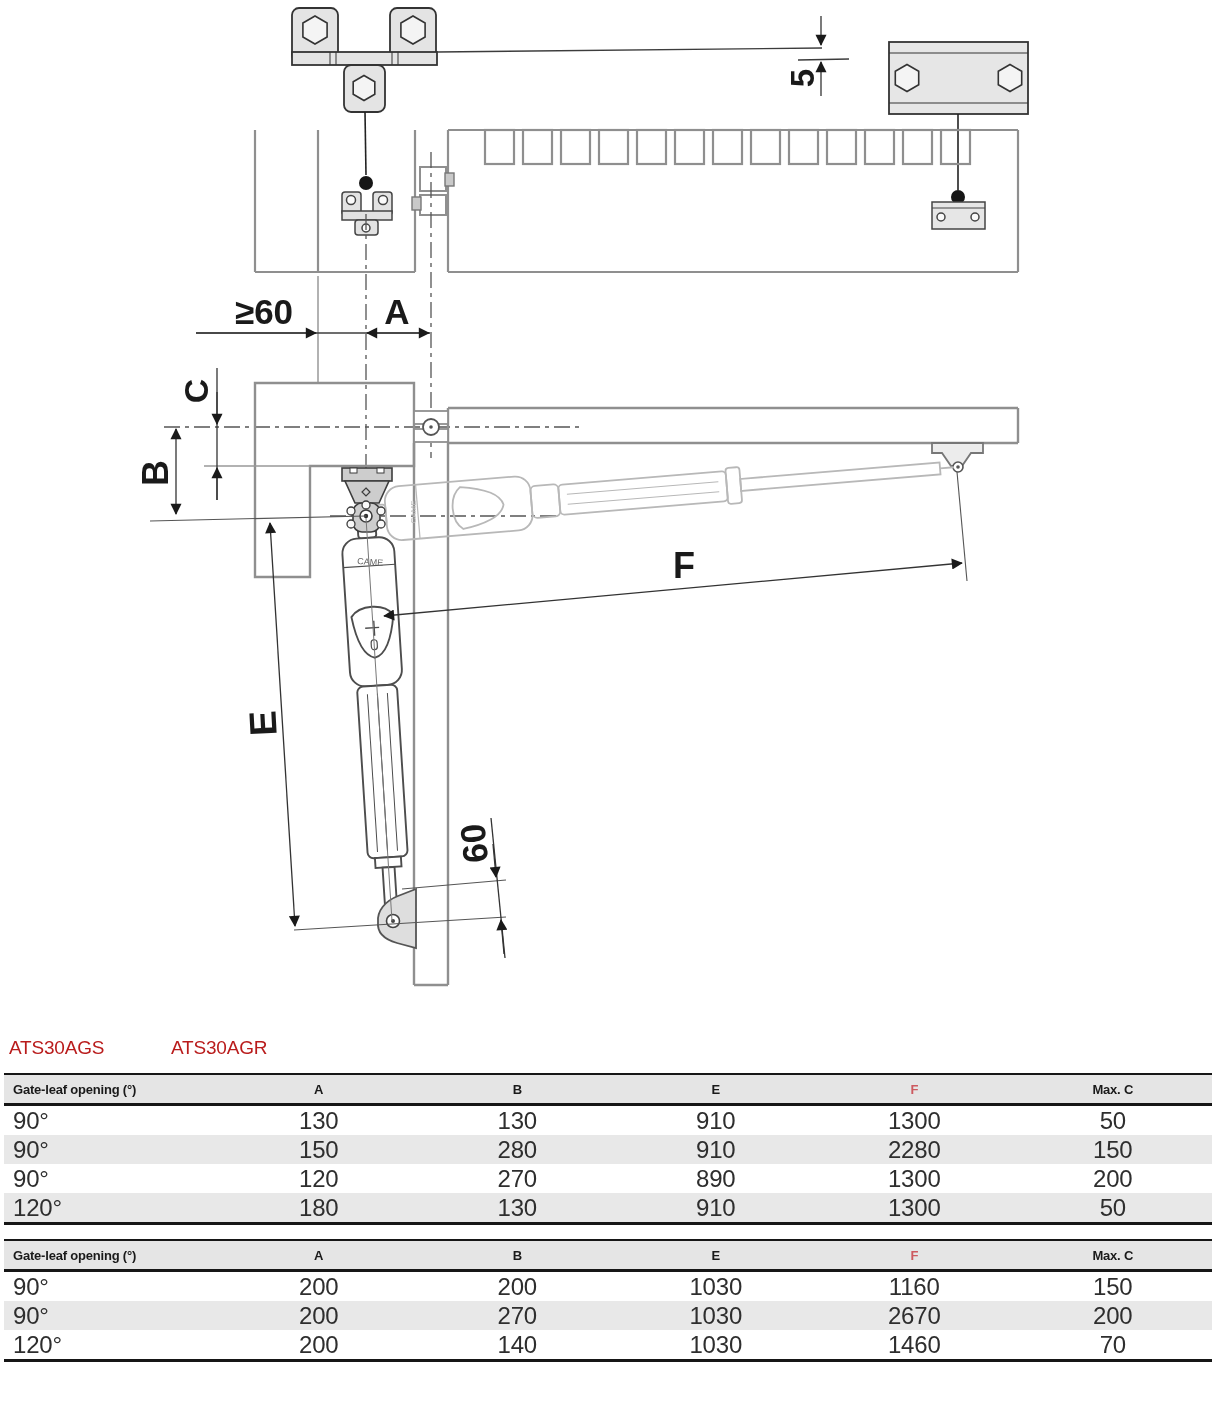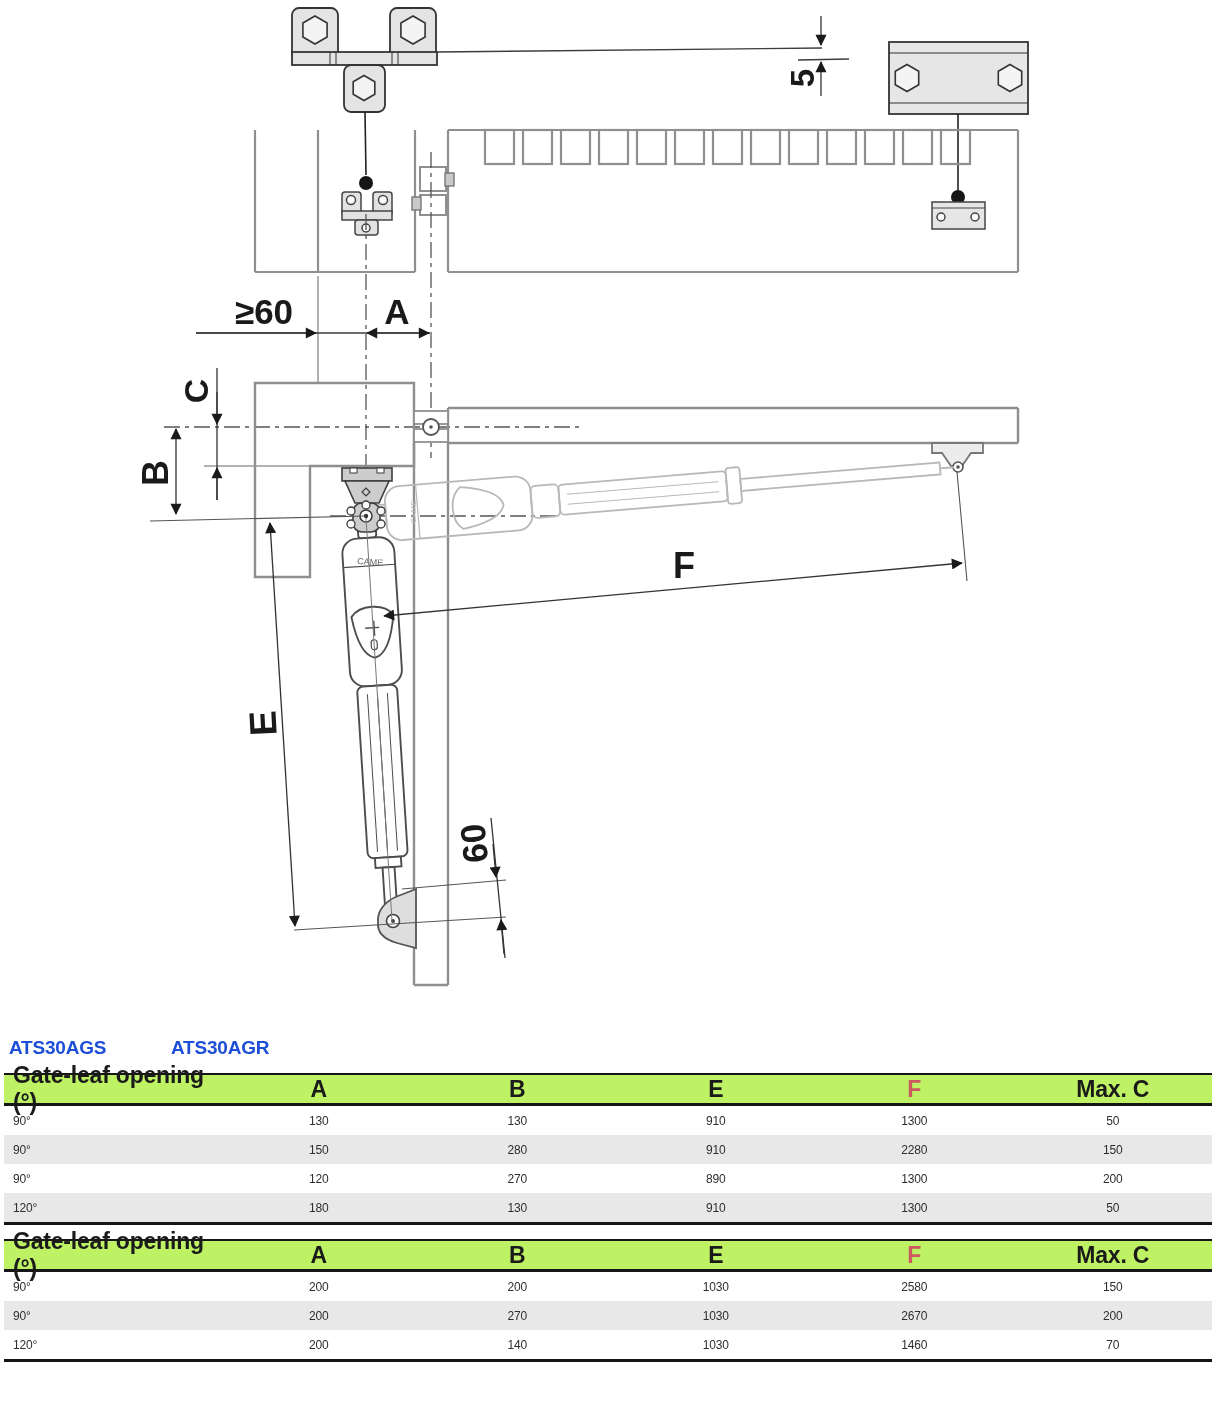--- a/index.html
+++ b/index.html
@@ -1,28 +1,28 @@
 <!DOCTYPE html>
 <html><head>
 <meta charset="utf-8">
 <style>
   html,body{margin:0;padding:0;background:#fff;}
   body{width:1214px;height:1403px;font-family:"Liberation Sans",sans-serif;position:relative;overflow:hidden;}
   .diagram-wrap{width:1214px;height:1020px;position:relative;}
   svg text{font-family:"Liberation Sans",sans-serif;}
   .dimlabel{font-weight:bold;fill:#1a1a1a;}
   .tables{width:1208px;margin-left:4px;}
-  .model-title{margin:0;padding:0;height:22px;display:flex;font-weight:bold;font-size:19px;color:#1d4ed8;letter-spacing:-0.2px;}
+  .model-title{margin:0;padding:0;height:22px;display:flex;font-weight:normal;font-size:19px;color:#b91c1c;letter-spacing:-0.2px;}
   .model-title .m1{width:162px;padding-left:5px;}
   .t1-title{margin-top:17px;}
   .t2-title{margin-top:17px;}
   .tbl{margin-top:14px;}
-  .thead{display:flex;align-items:center;height:28px;background:#bef264;border-top:2px solid #161616;border-bottom:3px solid #161616;font-weight:bold;font-size:23px;color:#1a1a1a;letter-spacing:-0.2px;}
+  .thead{display:flex;align-items:center;height:28px;background:#e5e5e5;border-top:2px solid #161616;border-bottom:3px solid #161616;font-weight:bold;font-size:13px;color:#1a1a1a;letter-spacing:-0.2px;}
   .trows{border-bottom:3px solid #161616;}
-  .trow{display:flex;align-items:center;height:29px;font-size:12px;color:#2e2e2e;letter-spacing:-0.2px;}
+  .trow{display:flex;align-items:center;height:29px;font-size:24px;color:#2e2e2e;letter-spacing:-0.2px;}
   .trow:nth-child(even){background:#e8e8e8;}
   .c0{width:208px;padding-left:9px;text-align:left;}
   .c{width:200px;text-align:center;}
   .f-red{color:#cd5a60;}
 </style>
 </head>
 <body>
 
 <div class="diagram-wrap">
 <svg width="1214" height="1020" viewBox="0 0 1214 1020">
@@ -304,21 +304,21 @@
       <div class="c">E</div>
       <div class="c f-red">F</div>
       <div class="c">Max. C</div>
     </div>
     <div class="trows">
         <div class="trow">
           <div class="c0">90°</div>
           <div class="c">200</div>
           <div class="c">200</div>
           <div class="c">1030</div>
-          <div class="c">2580</div>
+          <div class="c">1160</div>
           <div class="c">150</div>
         </div>
         <div class="trow">
           <div class="c0">90°</div>
           <div class="c">200</div>
           <div class="c">270</div>
           <div class="c">1030</div>
           <div class="c">2670</div>
           <div class="c">200</div>
         </div>

